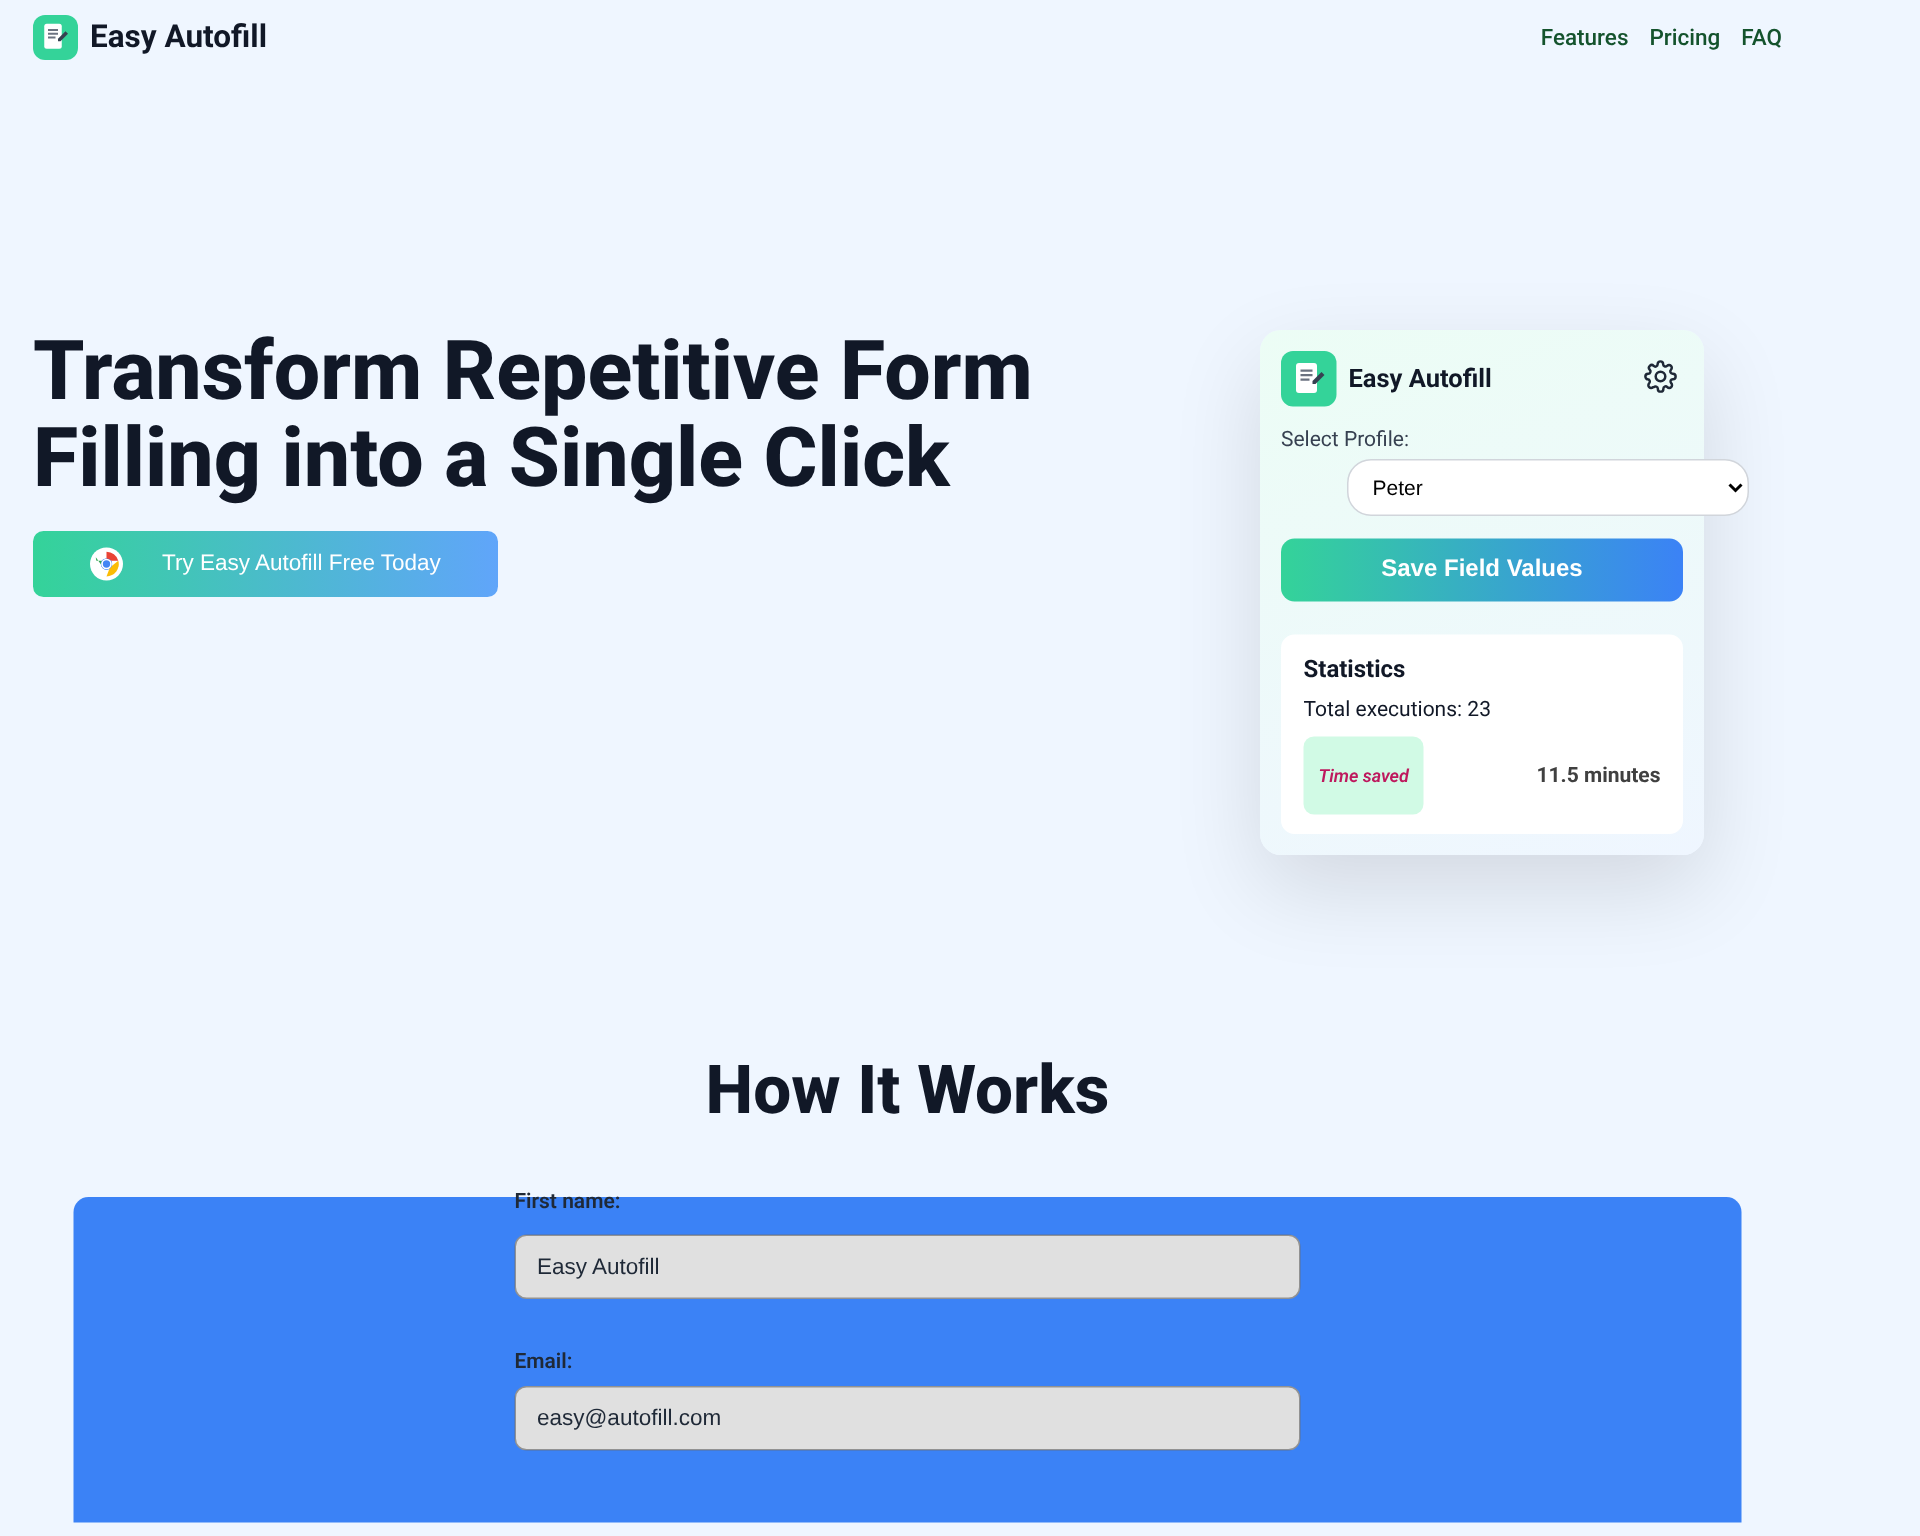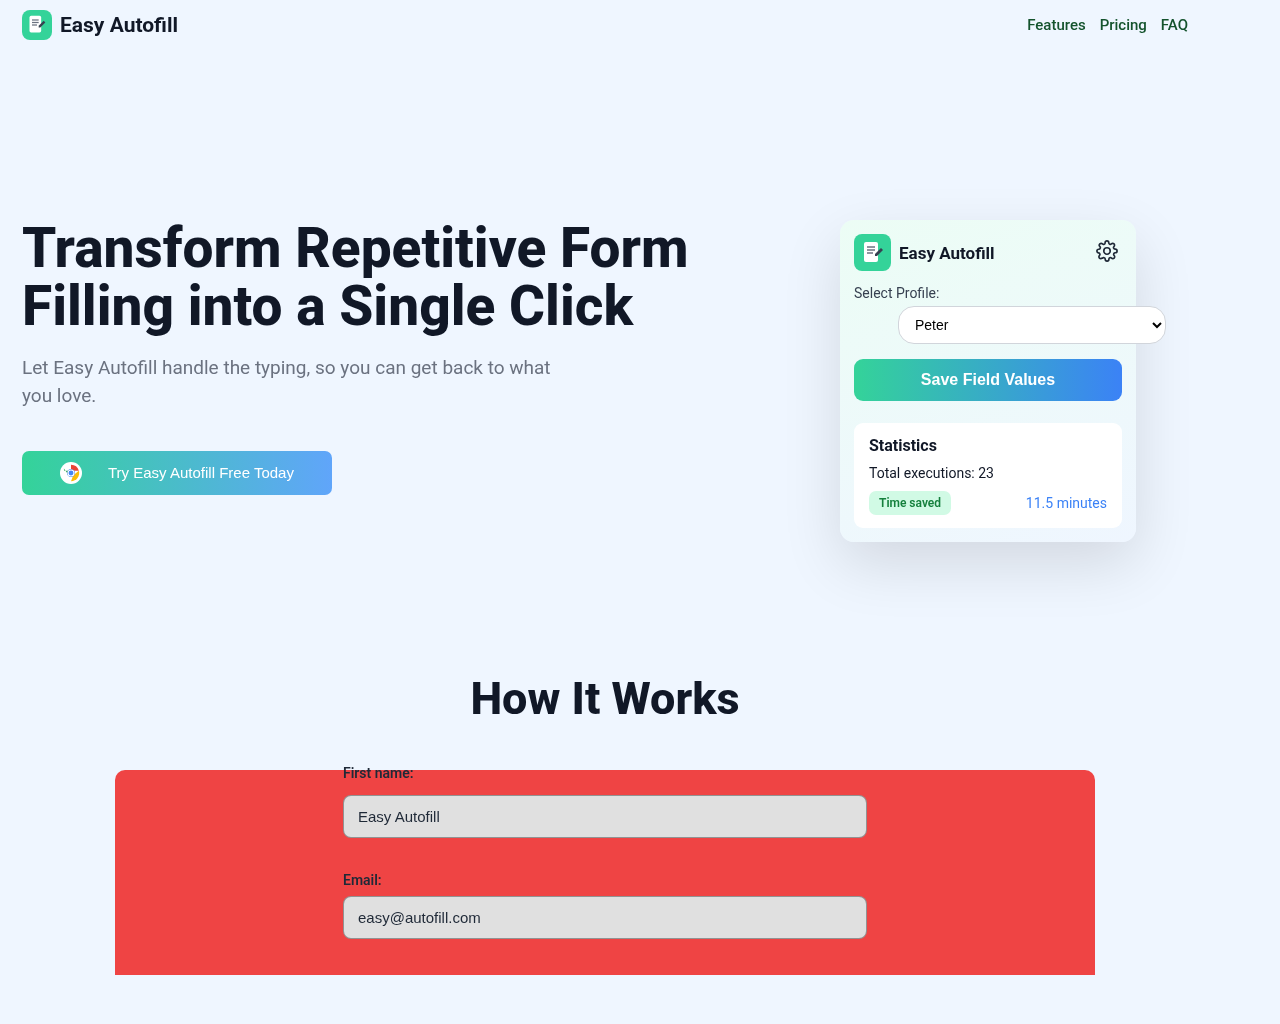--- a/index.html
+++ b/index.html
@@ -62,28 +62,28 @@
       width: 100%; padding: 12px;
       background: linear-gradient(90deg, #34d399 0%, #3b82f6 100%);
       color: #fff; font-size: 16px; font-weight: 700;
       border: none; border-radius: 9px; cursor: pointer; margin-bottom: 22px;
     }
     .stats-box { background: #fff; border-radius: 9px; padding: 13px 15px; }
     .stats-title { font-size: 16px; font-weight: 700; margin-bottom: 10px; }
     .stats-exec { font-size: 14px; margin-bottom: 10px; }
     .stats-exec b { font-weight: 400; }
     .stats-row { display: flex; align-items: center; justify-content: space-between; }
-    .time-pill { background: #d1fae5; color: #15803d; font-size: 12px; font-weight: 600; padding: 5px 10px; border-radius: 7px; }
-    .time-val { color: #3b82f6; font-size: 14px; font-weight: 400; }
+    .time-pill { background: #d1fae5; color: #be185d; font-size: 12px; font-weight: 600; padding: 19px 10px; border-radius: 7px; font-style: italic; }
+    .time-val { color: #404040; font-size: 14px; font-weight: 700; }
     
     .hiw { padding: 70px 22px 0 22px; text-align: center; }
     .hiw-title { font-size: 45px; font-weight: 800; margin-bottom: 45px; }
     .demo-box {
-      width: 980px; max-width: 100%; margin: 0 auto; background: #ef4444;
-      border-radius: 10px 10px 0 0; padding: 1px 0 36px 0;
+      width: 1112px; max-width: 100%; margin: 0 auto; background: #3b82f6;
+      border-radius: 10px 10px 0 0; padding: 1px 0 48px 0;
       text-align: left;
     }
     .demo-form { width: 524px; margin: 0 auto; }
     .demo-label { font-size: 14px; font-weight: 600; color: #1f2937; margin-top: 34px; margin-bottom: 8px; display: block; }
     .demo-input {
       width: 100%; padding: 12px 14px; font-size: 15px;
       border: 1px solid rgba(0,0,0,0.35); border-radius: 8px; background: #e0e0e0; color: #1f2937;
     }
   </style>
 </head>
@@ -105,21 +105,20 @@
   <nav class="nav">
     <a href="#">Features</a>
     <a href="#">Pricing</a>
     <a href="#">FAQ</a>
   </nav>
 </header>
 
 <section class="hero">
   <div class="hero-left">
     <h1 class="hero-title">Transform Repetitive Form Filling into a Single Click</h1>
-    <p class="hero-sub">Let Easy Autofill handle the typing, so you can get back to what you love.</p>
     <button class="cta-btn">
       <span class="chrome-icon">
         <svg width="18" height="18" viewBox="0 0 24 24">
           <circle cx="12" cy="12" r="11" fill="#fff"></circle>
           <circle cx="12" cy="12" r="5" fill="#4285F4"></circle>
           <path d="M12 1 A11 11 0 0 1 22.5 9 L12 9 Z" fill="#EA4335"></path>
           <path d="M2.5 6 L9 15 L12 9 L3 9 A11 11 0 0 1 2.5 6 Z" fill="#34A853"></path>
           <path d="M12 23 L15 15 L22.5 9 A11 11 0 0 1 12 23 Z" fill="#FBBC05"></path>
           <circle cx="12" cy="12" r="5" fill="#4285F4"></circle>
           <circle cx="12" cy="12" r="4" fill="#4285F4" stroke="#fff" stroke-width="1.5"></circle>

